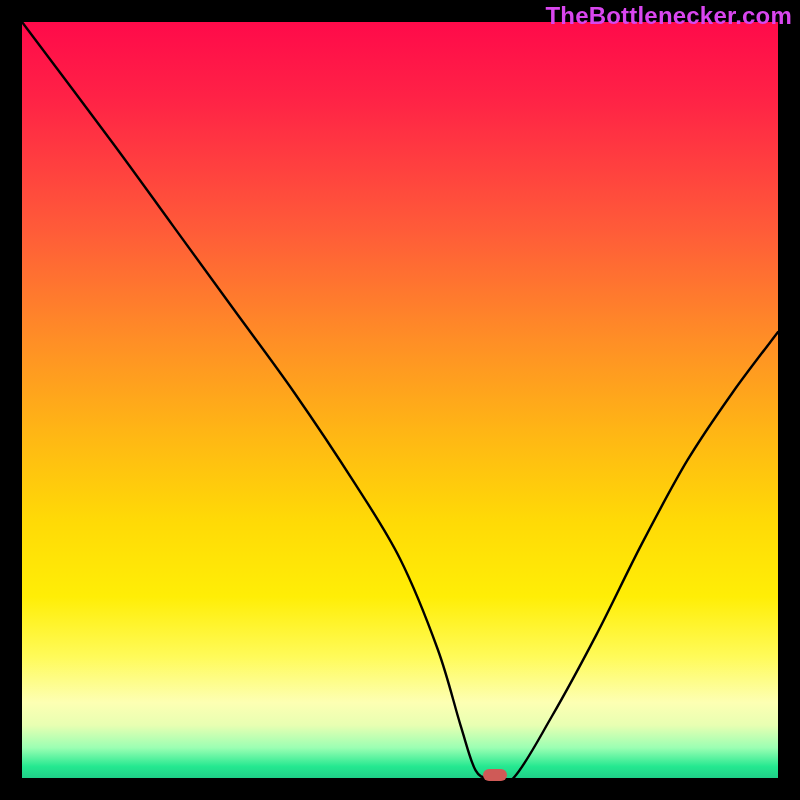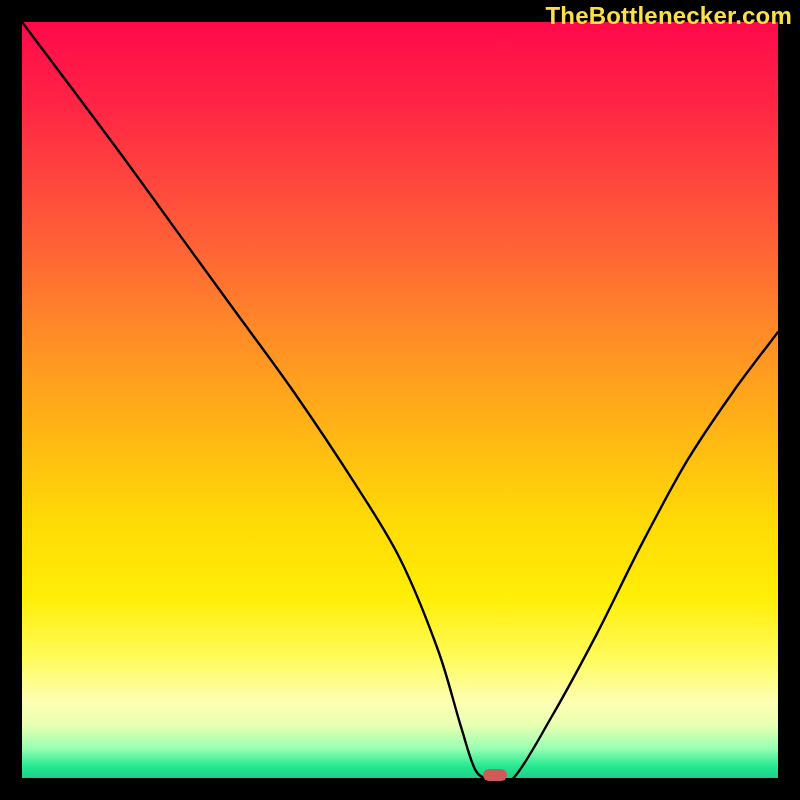--- a/index.html
+++ b/index.html
@@ -46,21 +46,21 @@
     left: 22px;
     top: 22px;
     width: 756px;
     height: 756px;
     pointer-events: none;
   }
   .watermark {
     position: absolute;
     top: 2px;
     right: 8px;
-    color: #fde047;
+    color: #d946ef;
     font-size: 24px;
     font-weight: bold;
     letter-spacing: 0.2px;
     margin-left: 28px;
   }
   .optimum-marker {
     position: absolute;
     width: 24px;
     height: 12px;
     border-radius: 6px;

